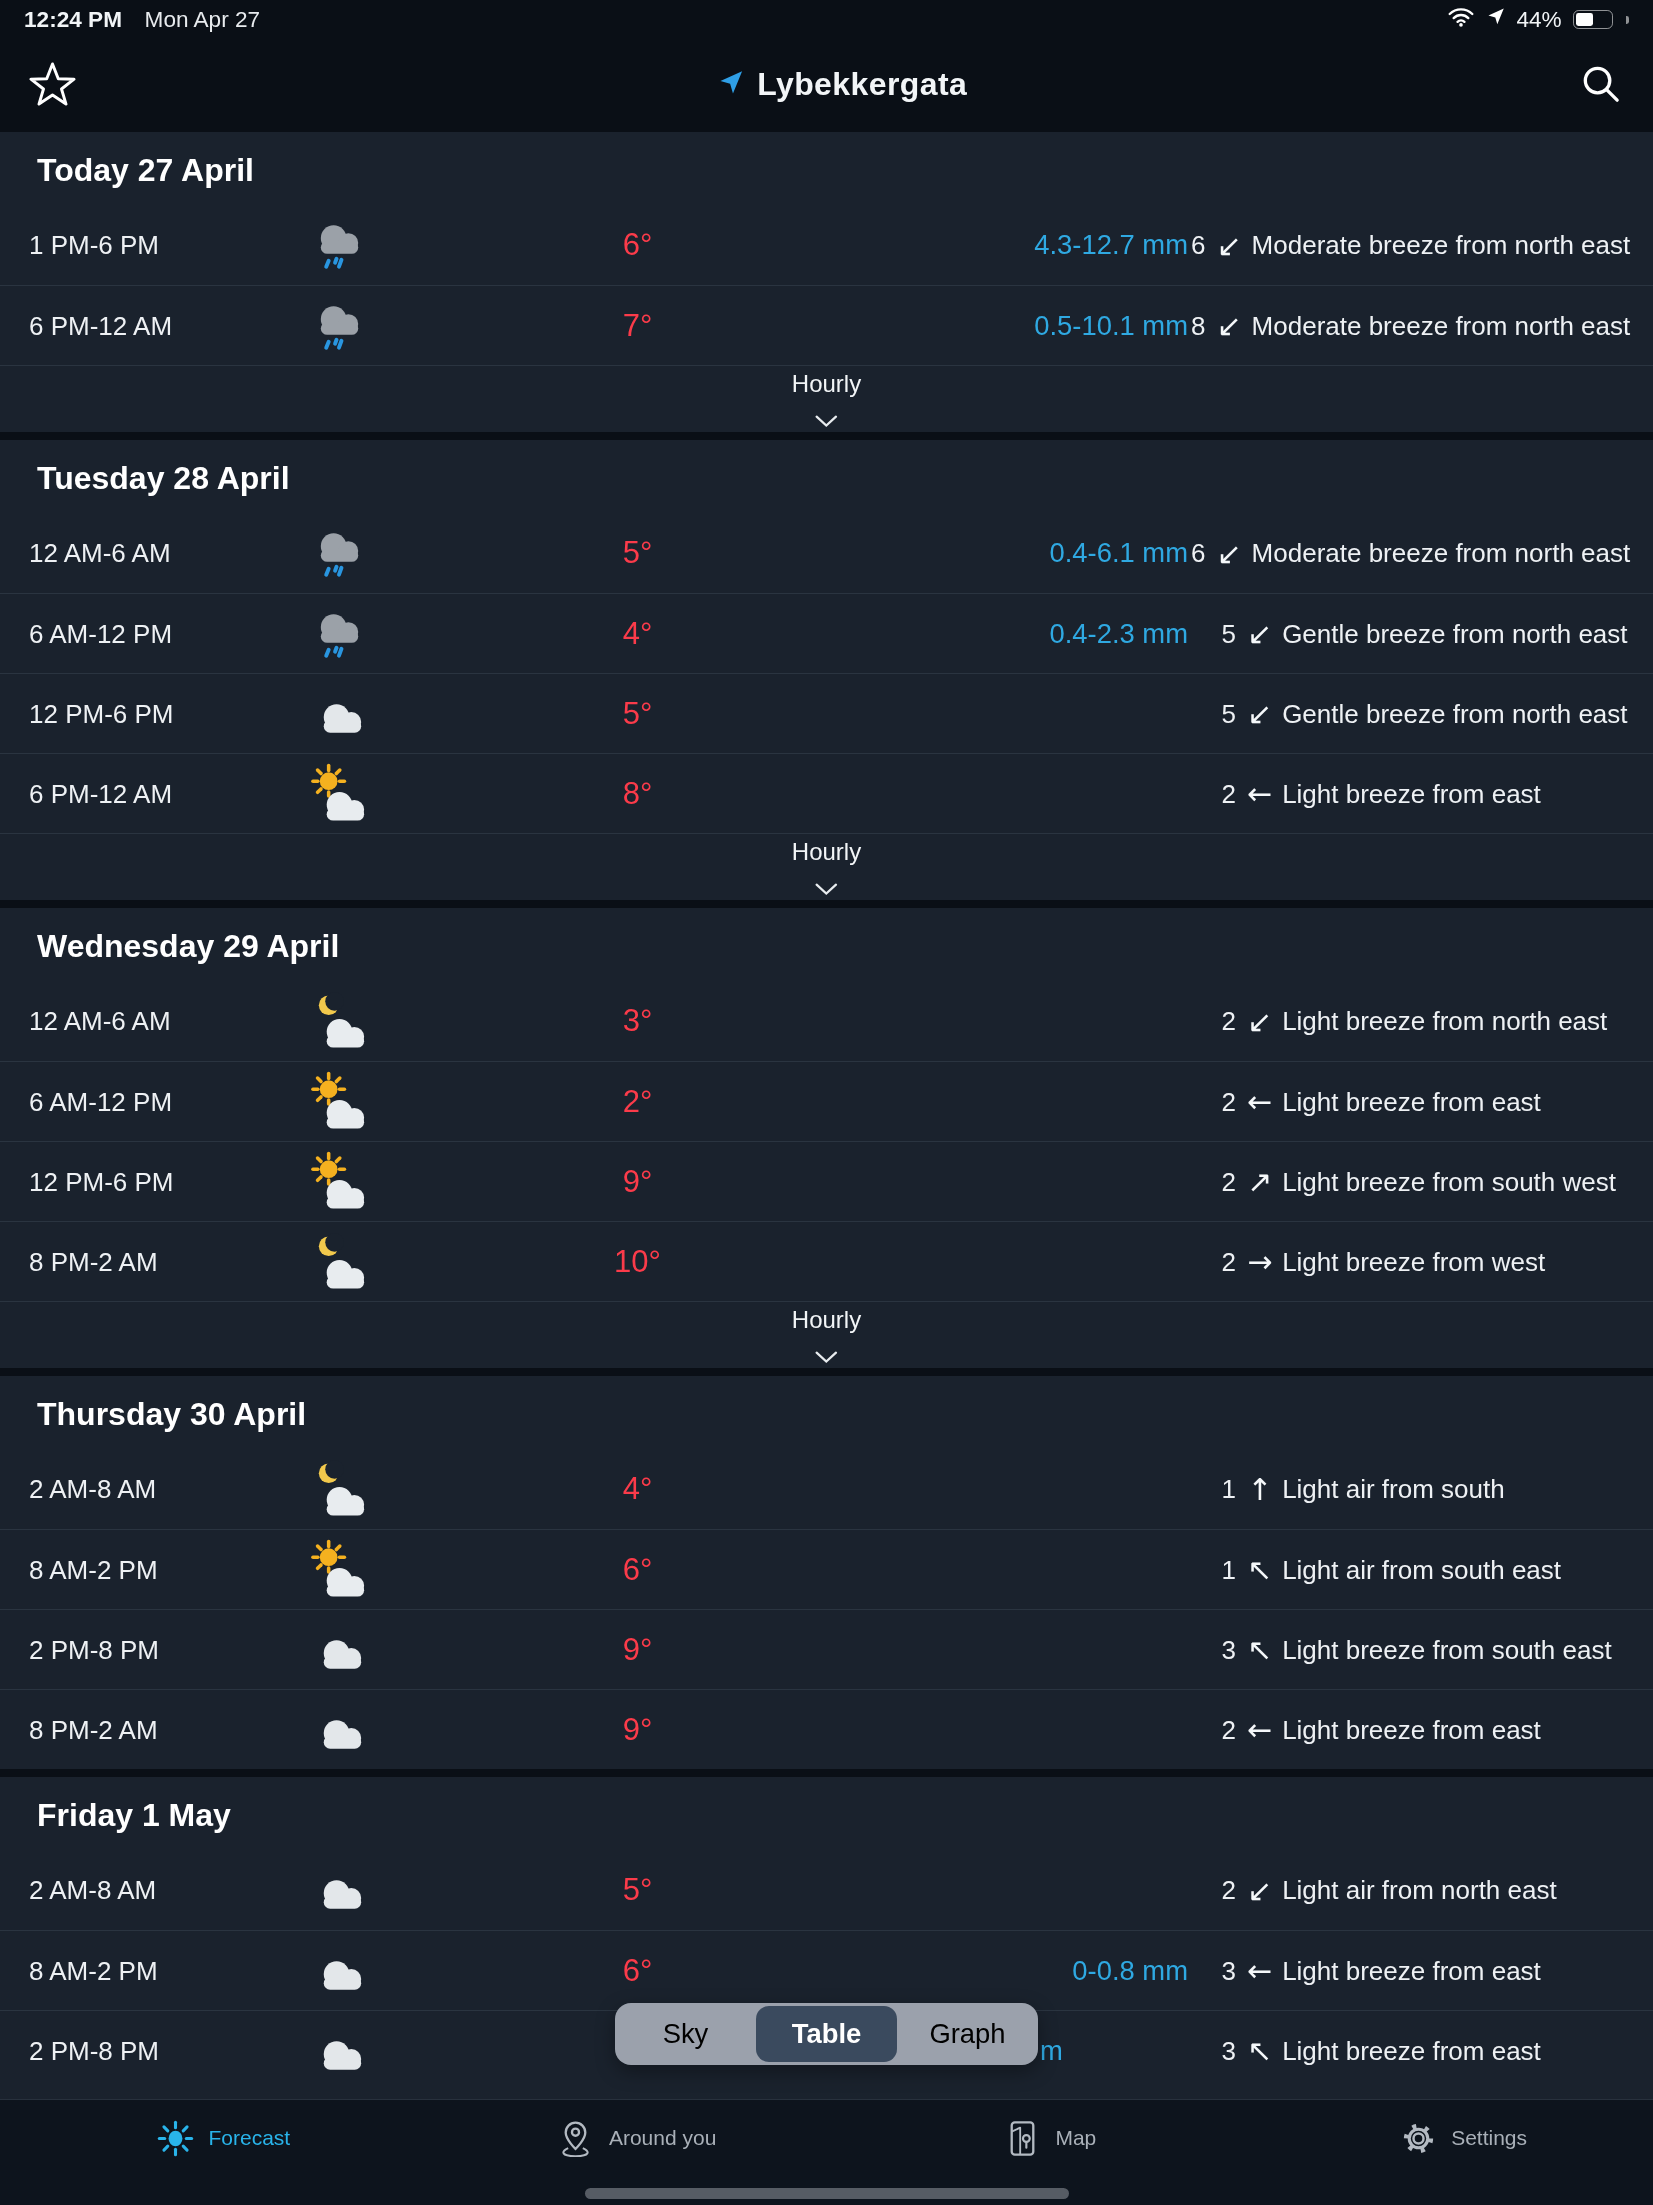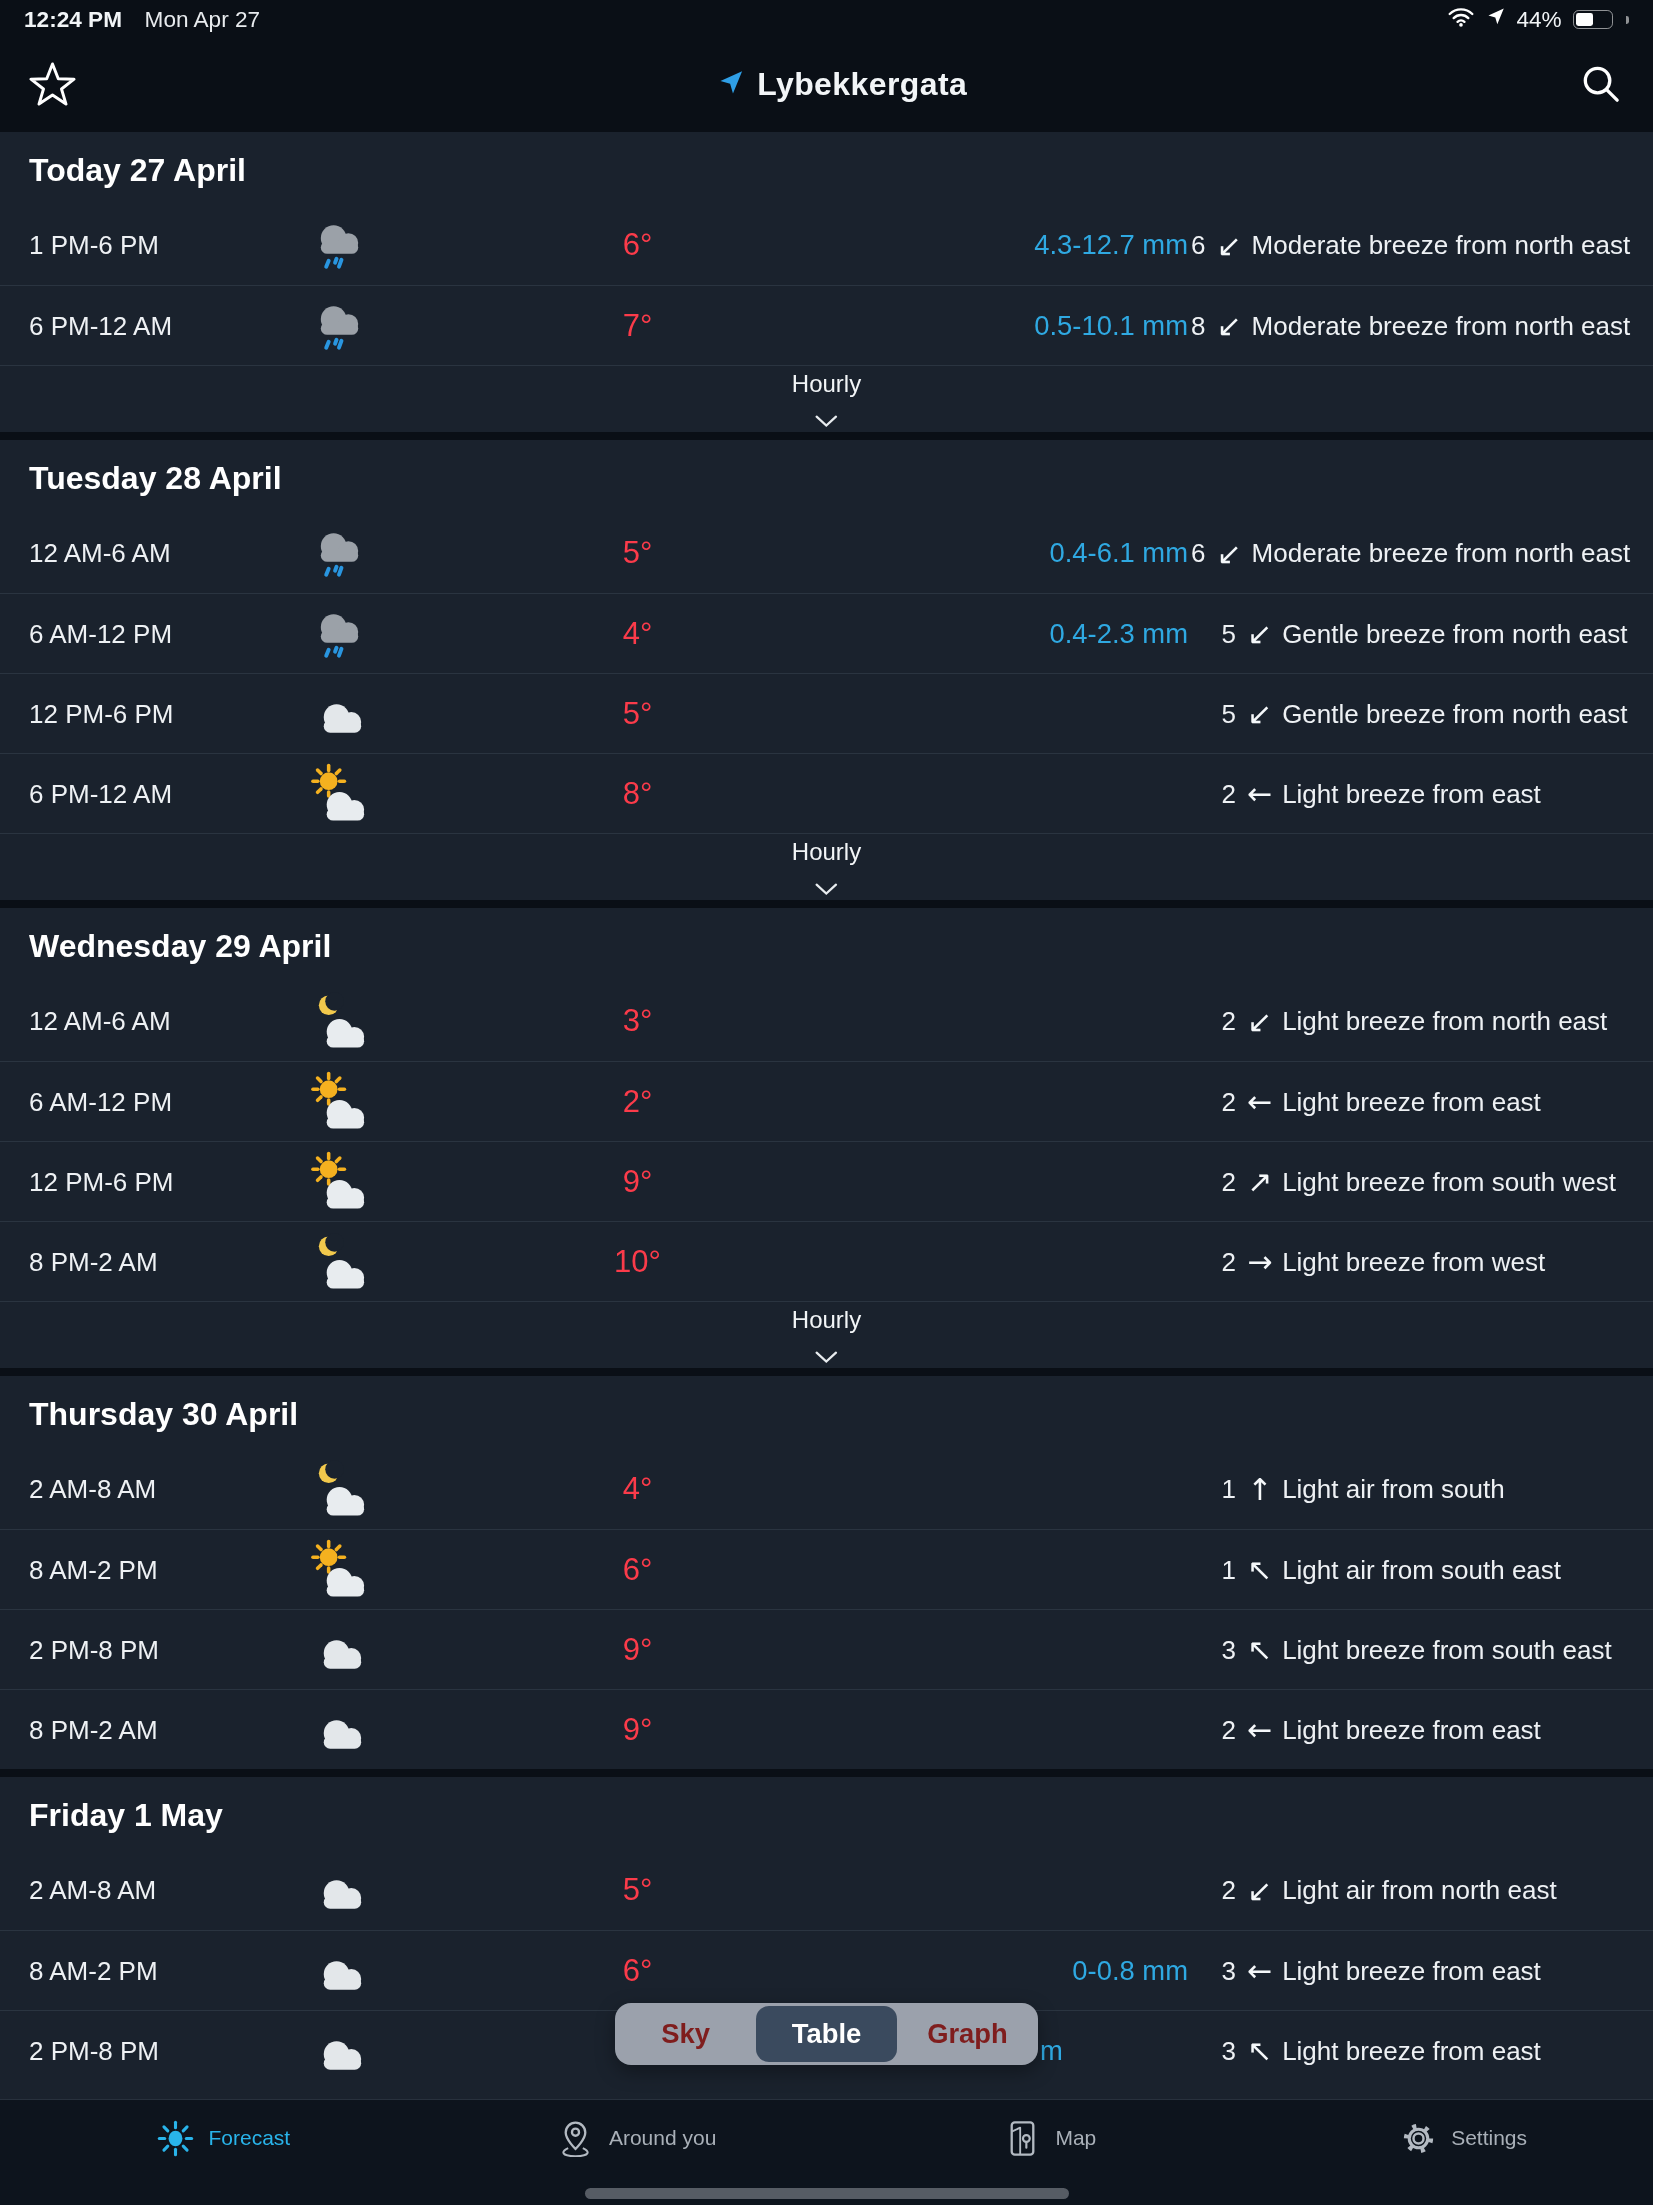--- a/index.html
+++ b/index.html
@@ -27,21 +27,21 @@
   .appheader { position:absolute; top:39px; left:0; right:0; height:90px; }
   .hdr-star { position:absolute; left:29px; top:21px; width:47px; height:47px; }
   .hdr-search { position:absolute; right:29px; top:21px; width:47px; height:47px; }
   .hdr-loc { position:absolute; left:0; right:0; top:0; height:90px;
     display:flex; align-items:center; justify-content:center; gap:13px;padding-left:31px; }
   .hdr-loc .loc-title { font-size:32px; font-weight:700; letter-spacing:0.4px; }
   
   .content { position:absolute; top:132px; left:0; right:0; }
   .section { background:#1a222d; margin-bottom:8px; }
   .section:last-child { padding-bottom:65px; }
-  .sec-title { height:73px; line-height:76px; padding-left:29px;
+  .sec-title { height:73px; line-height:76px; padding-left:37px;
     font-size:32px; font-weight:700; color:#fff; }
   .row { position:relative; height:80px; }
   .row + .row { border-top:0.8px solid #2a3440; }
   .time { position:absolute; left:29px; top:50%; transform:translateY(-50%);
     font-size:26px; color:#eef1f4; }
   .wicon { position:absolute; left:308px; top:50%; transform:translateY(-50%);
     width:63px; height:68px; }
   .wicon svg { width:100%; height:100%; display:block; }
   .temp { position:absolute; left:557px; width:161px; top:50%; transform:translateY(-50%);
     text-align:center; font-size:31px; font-weight:500; color:#fb3b4a; }
@@ -56,21 +56,21 @@
   .wdesc { white-space:nowrap; }
   .hourly { height:67px; border-top:0.8px solid #2a3440;
     display:flex; align-items:center; justify-content:center; gap:14.5px; cursor:pointer;flex-direction:column; }
   .hourly-label { font-size:24px; color:#f2f5f7; }
   .chev { width:22.6px; height:13px; margin-top:3.2px; }
   
   .segctl { position:absolute; left:615px; top:2003px; width:423px; height:62px;
     background:#9ba1ac; border-radius:16px; display:flex; z-index:6;
     box-shadow:0 6.5px 19.4px rgba(0,0,0,.35); }
   .seg { flex:1; display:flex; align-items:center; justify-content:center;
-    font-size:27.4px; color:#7f1d1d; border-radius:13px; cursor:pointer;font-weight:bold; }
+    font-size:27.4px; color:#000000; border-radius:13px; cursor:pointer; }
   .seg.selected { background:#3a4a5e; color:#fff; font-weight:700; margin:3.2px 0; }
   
   .tabbar { position:absolute; left:0; right:0; bottom:0; height:106px;
     background:#0d141d; border-top:0.8px solid #28313d; z-index:10;
     display:flex; }
   .tab { flex:1; display:flex; align-items:center; justify-content:center; gap:14.5px;
     padding-bottom:29px; cursor:pointer;padding-left:34px; }
   .tab .ticon { width:37px; height:37px; }
   .tab .ticon svg { width:100%; height:100%; display:block; }
   .tab .tlabel { font-size:21px; color:#a9b0b8; }

